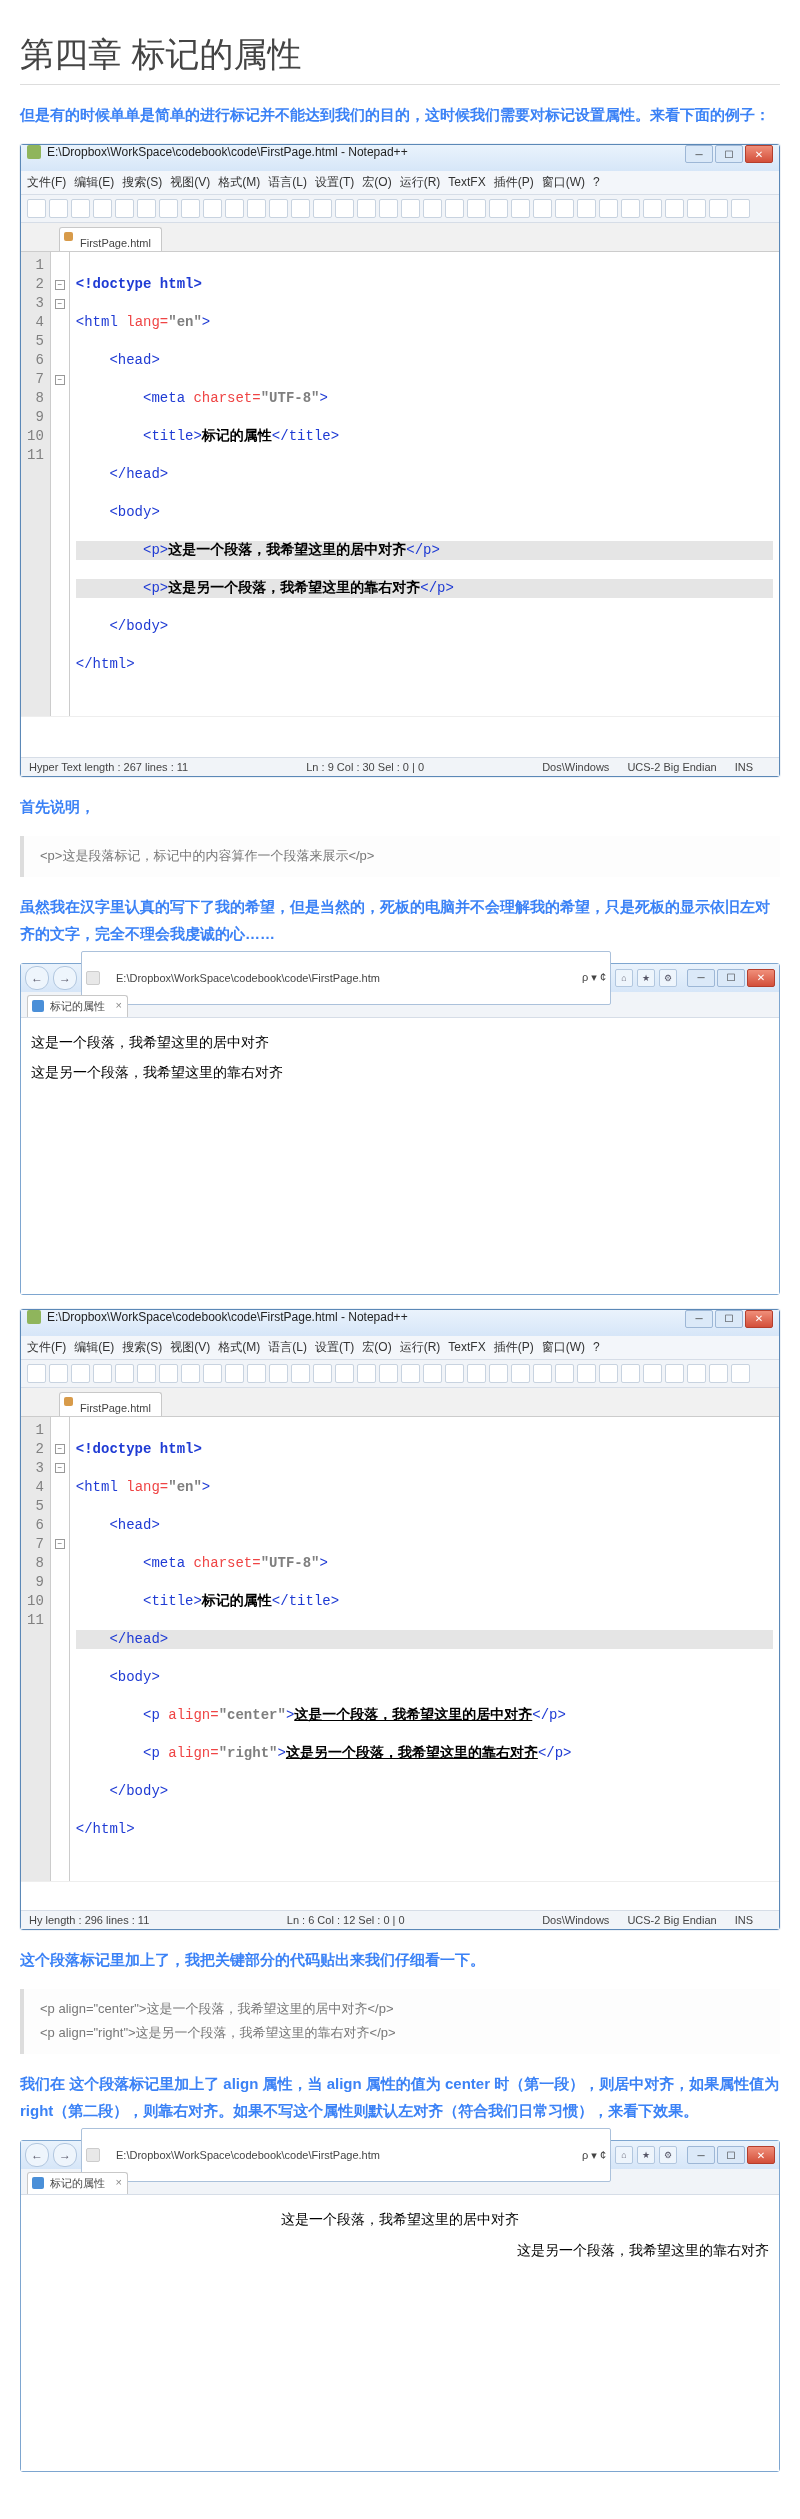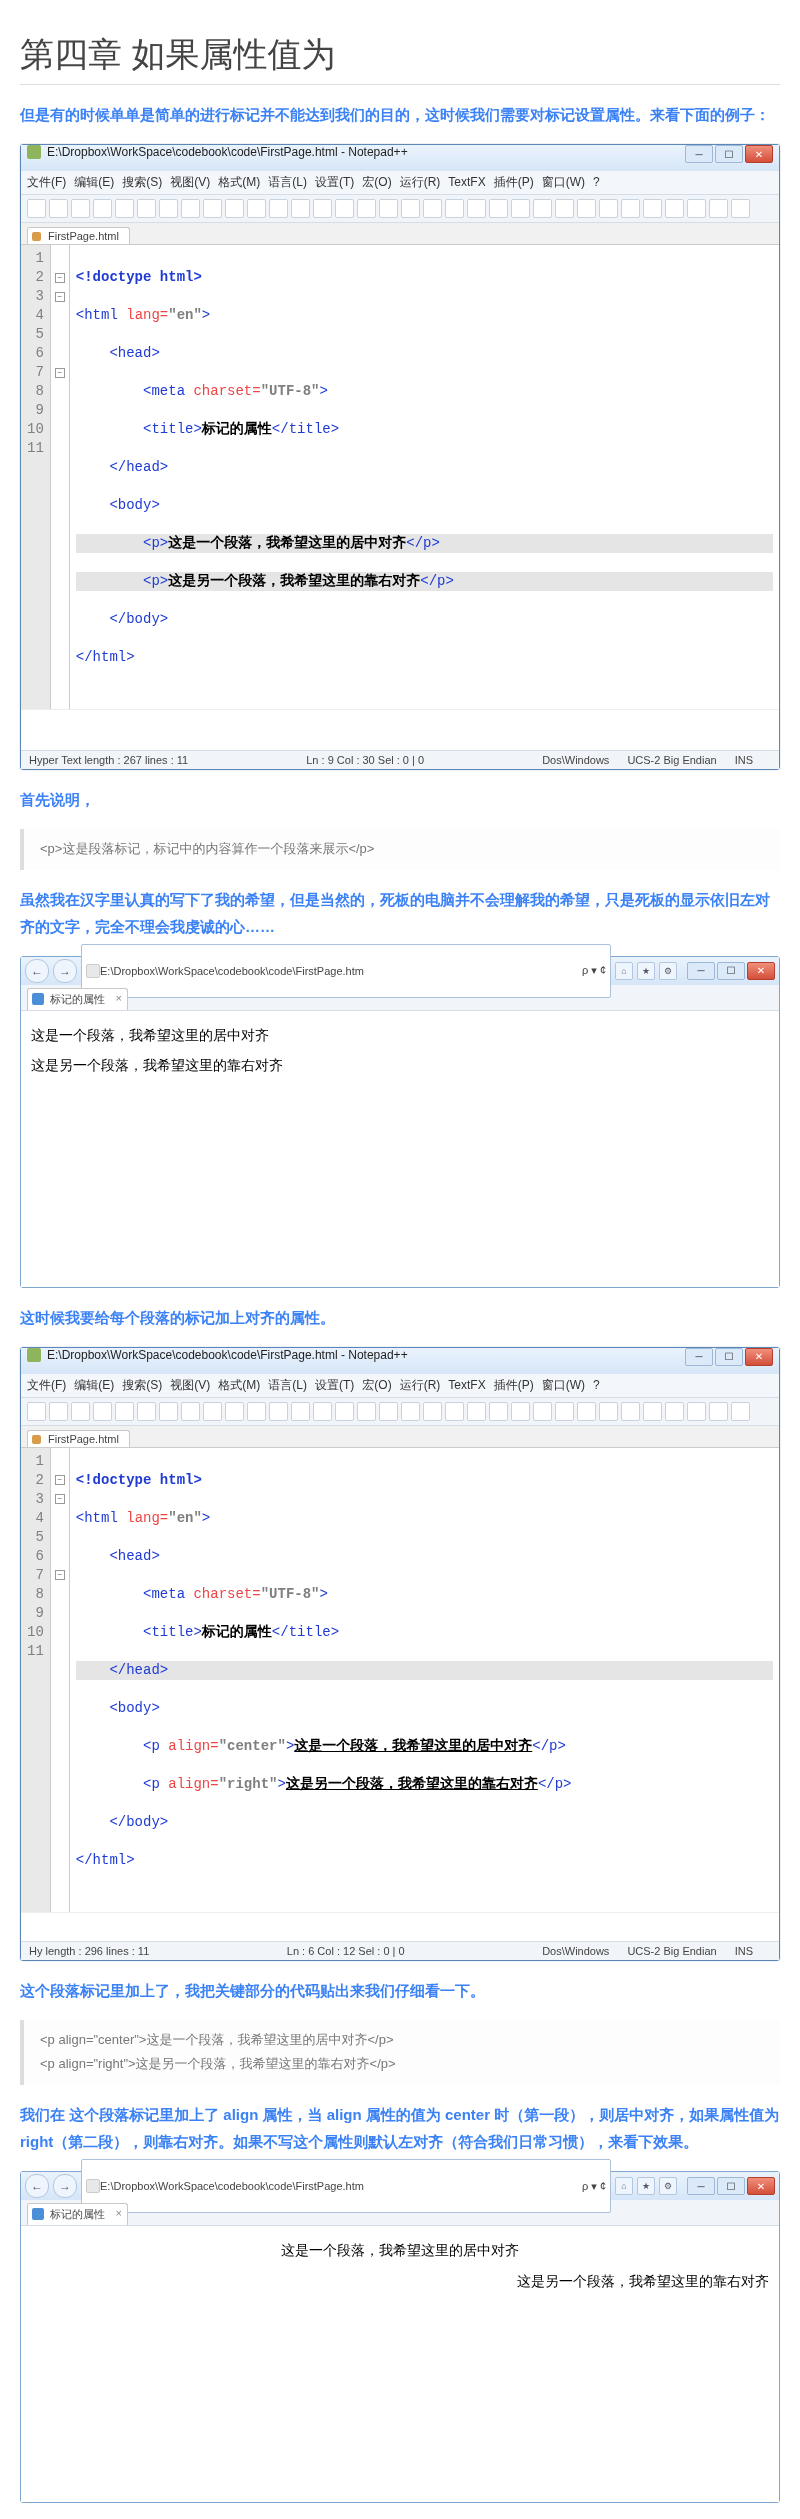--- a/index.html
+++ b/index.html
@@ -15,21 +15,21 @@
 .win-title .icon-doc { width:14px; height:14px; background:#8fb55c; border-radius:2px; margin-right:6px; }
 .win-title .txt { flex:1; color:#222; font-size:12px; }
 .win-ctrls { display:flex; gap:2px; }
 .win-btn { width:26px; height:16px; border:1px solid #9db7d6; border-radius:2px; background:#dbe9f8; display:flex; align-items:center; justify-content:center; font-size:10px; color:#333; }
 .win-btn.red { background:linear-gradient(#f08f7a,#d34f3a); border-color:#b53e2c; color:#fff; }
 .menubar { background:#f3f6fa; padding:3px 6px; border-bottom:1px solid #d6dde7; color:#333; font-size:12px; }
 .menubar span { margin-right:8px; }
 .toolbar { background:#f1f4f8; padding:4px 6px; border-bottom:1px solid #d6dde7; display:flex; flex-wrap:wrap; gap:3px; }
 .tb-ico { width:17px; height:17px; border:1px solid #c8d3e0; border-radius:2px; background:#fff; }
 .tabstrip { background:#f1f1f1; padding:4px 6px 0; border-bottom:1px solid #ccc; }
-.tab { display:inline-block; background:#fff; border:1px solid #c8c8c8; border-bottom:none; padding:2px 10px 2px 20px; font-size:11px; position:relative; border-radius:3px 3px 0 0; color:#444; }
+.tab { display:inline-block; background:#fff; border:1px solid #c8c8c8; border-bottom:none; padding:9px 10px 2px 20px; font-size:11px; position:relative; border-radius:3px 3px 0 0; color:#444;margin-left:32px; }
 .tab::before { content:""; position:absolute; left:4px; top:4px; width:9px; height:9px; background:#d89b4a; border-radius:2px; }
 .code { background:#fff; display:flex; font-family:Consolas,"Courier New",monospace; font-size:14px; }
 .gutter { background:#e9e9e9; border-right:1px solid #ccc; color:#808080; text-align:right; padding:4px 6px; line-height:19px; }
 .gutter div { height:19px; }
 .fold { width:18px; border-right:1px solid #ccc; padding:4px 0; }
 .fold div { height:19px; display:flex; align-items:center; justify-content:center; font-size:9px; color:#777; }
 .fold .b { width:8px; height:8px; border:1px solid #999; font-size:8px; line-height:8px; text-align:center; color:#666; }
 .src { flex:1; padding:4px 6px; line-height:19px; white-space:pre; }
 .src .ln { height:19px; display:block; }
 .ln.hot { background:#e5e5e5; }
@@ -39,38 +39,38 @@
 .str { color:#7f7f7f; font-weight:bold; }
 .txt-n { color:#000; font-weight:bold; }
 .statusbar { background:#f1f4f8; border-top:1px solid #d6dde7; padding:3px 8px; display:flex; font-size:11px; color:#444; }
 .statusbar .sep { flex:1; }
 .statusbar span { margin-right:18px; }
 
 
 .ie { border:1px solid #7ea6d0; background:#fff; margin:14px 0; font-size:12px; border-radius:3px; }
 .ie-top { background:linear-gradient(#eaf3fc,#d6e6f8); height:28px; display:flex; align-items:center; padding:0 4px; gap:4px; }
 .nav-btn { width:22px; height:22px; border:1px solid #b2c7df; border-radius:11px; background:#eef5fc; display:flex; align-items:center; justify-content:center; font-size:12px; color:#556; }
-.addr { flex:1; height:20px; border:1px solid #abc1db; background:#fff; border-radius:2px; display:flex; align-items:center; padding:16px 4px; font-size:11px; color:#444; gap:0; }
+.addr { flex:1; height:20px; border:1px solid #abc1db; background:#fff; border-radius:2px; display:flex; align-items:center; padding:16px 4px; font-size:11px; color:#444; gap:16px; }
 .addr .sm { width:12px; height:12px; background:#e8e8e8; border:1px solid #ccc; border-radius:2px; }
 .addr .txt { flex:1; }
 .ie-ic { width:16px; height:16px; border:1px solid #b2c7df; border-radius:2px; background:#eef5fc; font-size:9px; display:flex; align-items:center; justify-content:center; color:#556; }
 .ie-tabs { background:#f1f4f8; border-bottom:1px solid #d6dde7; padding:3px 6px 0; display:flex; align-items:flex-end; gap:4px; }
 .ie-tab { border:1px solid #c8c8c8; border-bottom:none; background:#fff; padding:3px 22px 3px 22px; font-size:11px; position:relative; border-radius:3px 3px 0 0; color:#444; }
 .ie-tab::before { content:""; position:absolute; left:4px; top:4px; width:12px; height:12px; background:#4a8fd8; border-radius:2px; }
 .ie-tab .x { position:absolute; right:5px; top:3px; font-size:11px; color:#888; }
 .ie-body { background:#fff; padding:8px 10px; font-size:14px; font-family:SimSun,serif; color:#000; line-height:1.9; }
 .ie-body .pleft { text-align:left; margin:4px 0; }
 .ie-body .pcenter { text-align:center; margin:4px 0; }
 .ie-body .pright { text-align:right; margin:4px 0; }
 </style>
 </head>
 <body>
 
 <div class="page">
-  <h1>第四章 如果属性值为</h1>
+  <h1>第四章 标记的属性</h1>
   <p class="body">但是有的时候单单是简单的进行标记并不能达到我们的目的，这时候我们需要对标记设置属性。来看下面的例子：</p>
 
   <div class="win">
     <div class="win-title">
       <span class="icon-doc"></span>
       <span class="txt">E:\Dropbox\WorkSpace\codebook\code\FirstPage.html - Notepad++</span>
       <div class="win-ctrls">
         <span class="win-btn">─</span>
         <span class="win-btn">☐</span>
         <span class="win-btn red">✕</span>
@@ -202,21 +202,20 @@
     </div>
     <div class="ie-tabs">
       <div class="ie-tab"><span>标记的属性</span><span class="x">×</span></div>
     </div>
     <div class="ie-body" style="height:260px;">
       <div class="pleft">这是一个段落，我希望这里的居中对齐</div>
       <div class="pleft">这是另一个段落，我希望这里的靠右对齐</div>
     </div>
   </div>
 
-  <p class="body">这时候我要给每个段落的标记加上对齐的属性。</p>
 
   <div class="win">
     <div class="win-title">
       <span class="icon-doc"></span>
       <span class="txt">E:\Dropbox\WorkSpace\codebook\code\FirstPage.html - Notepad++</span>
       <div class="win-ctrls">
         <span class="win-btn">─</span>
         <span class="win-btn">☐</span>
         <span class="win-btn red">✕</span>
       </div>

